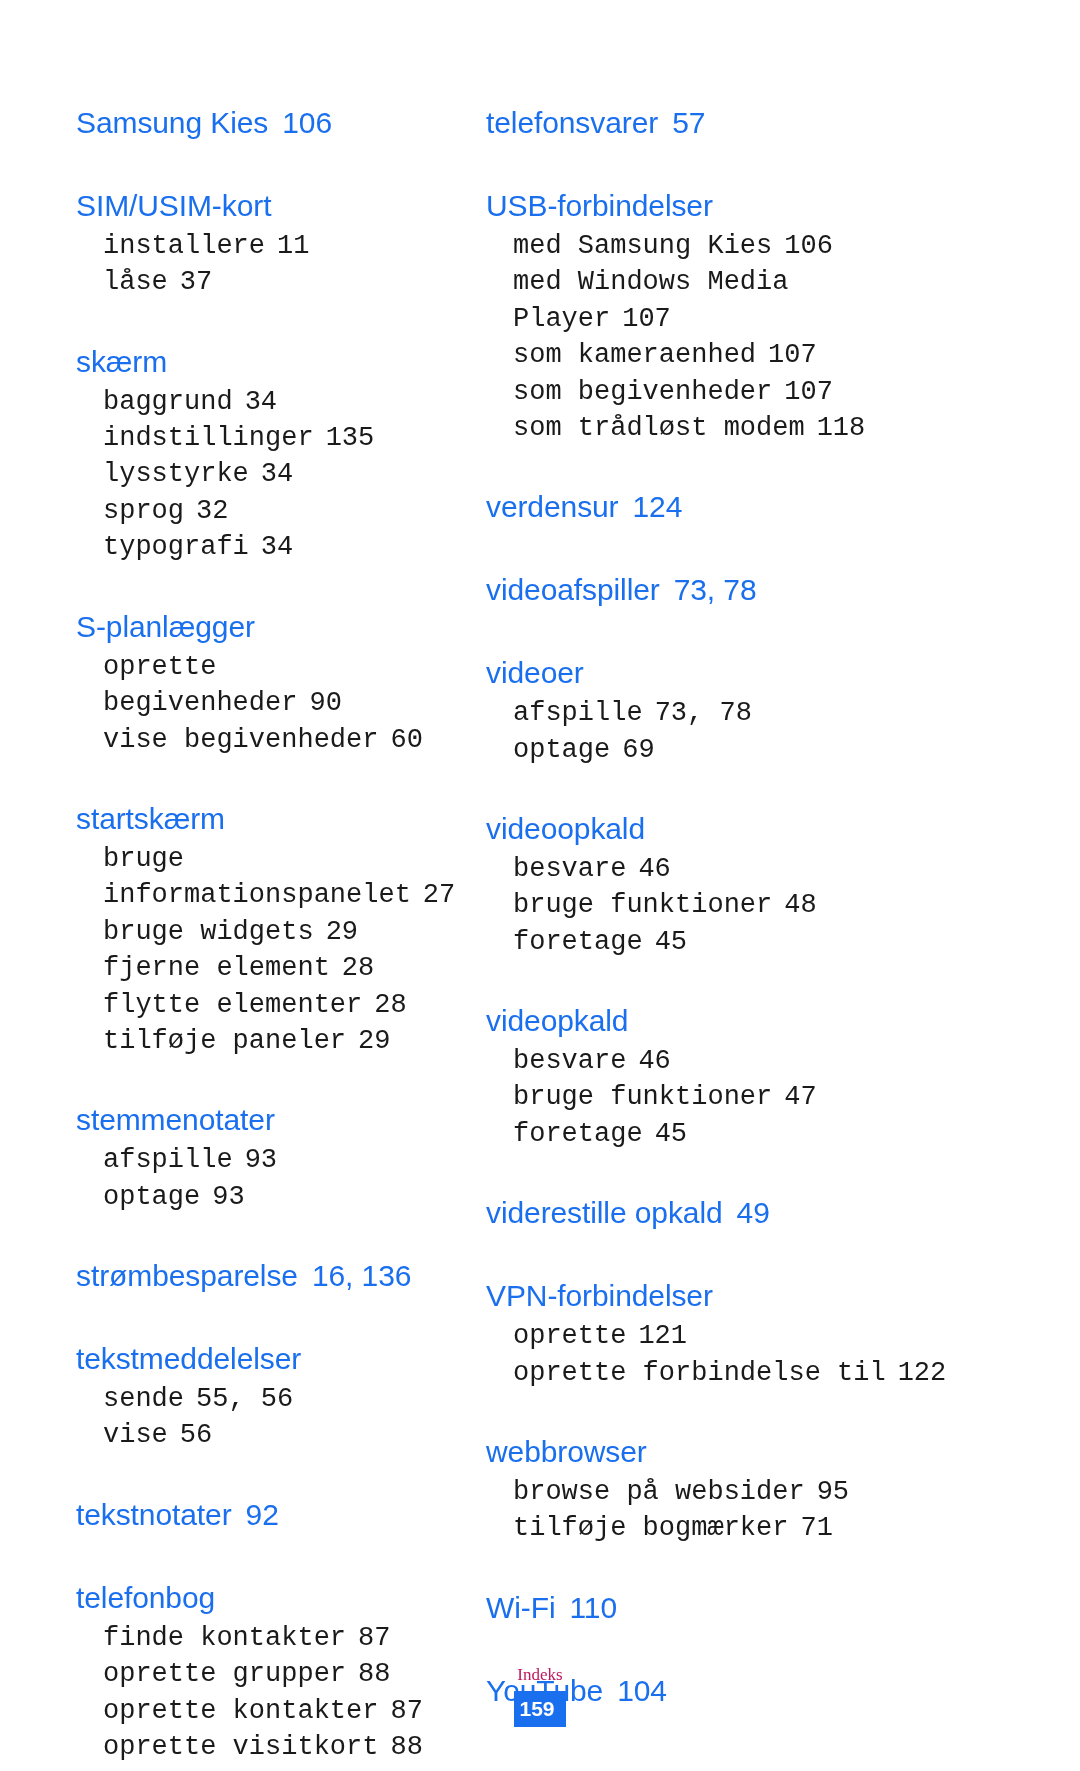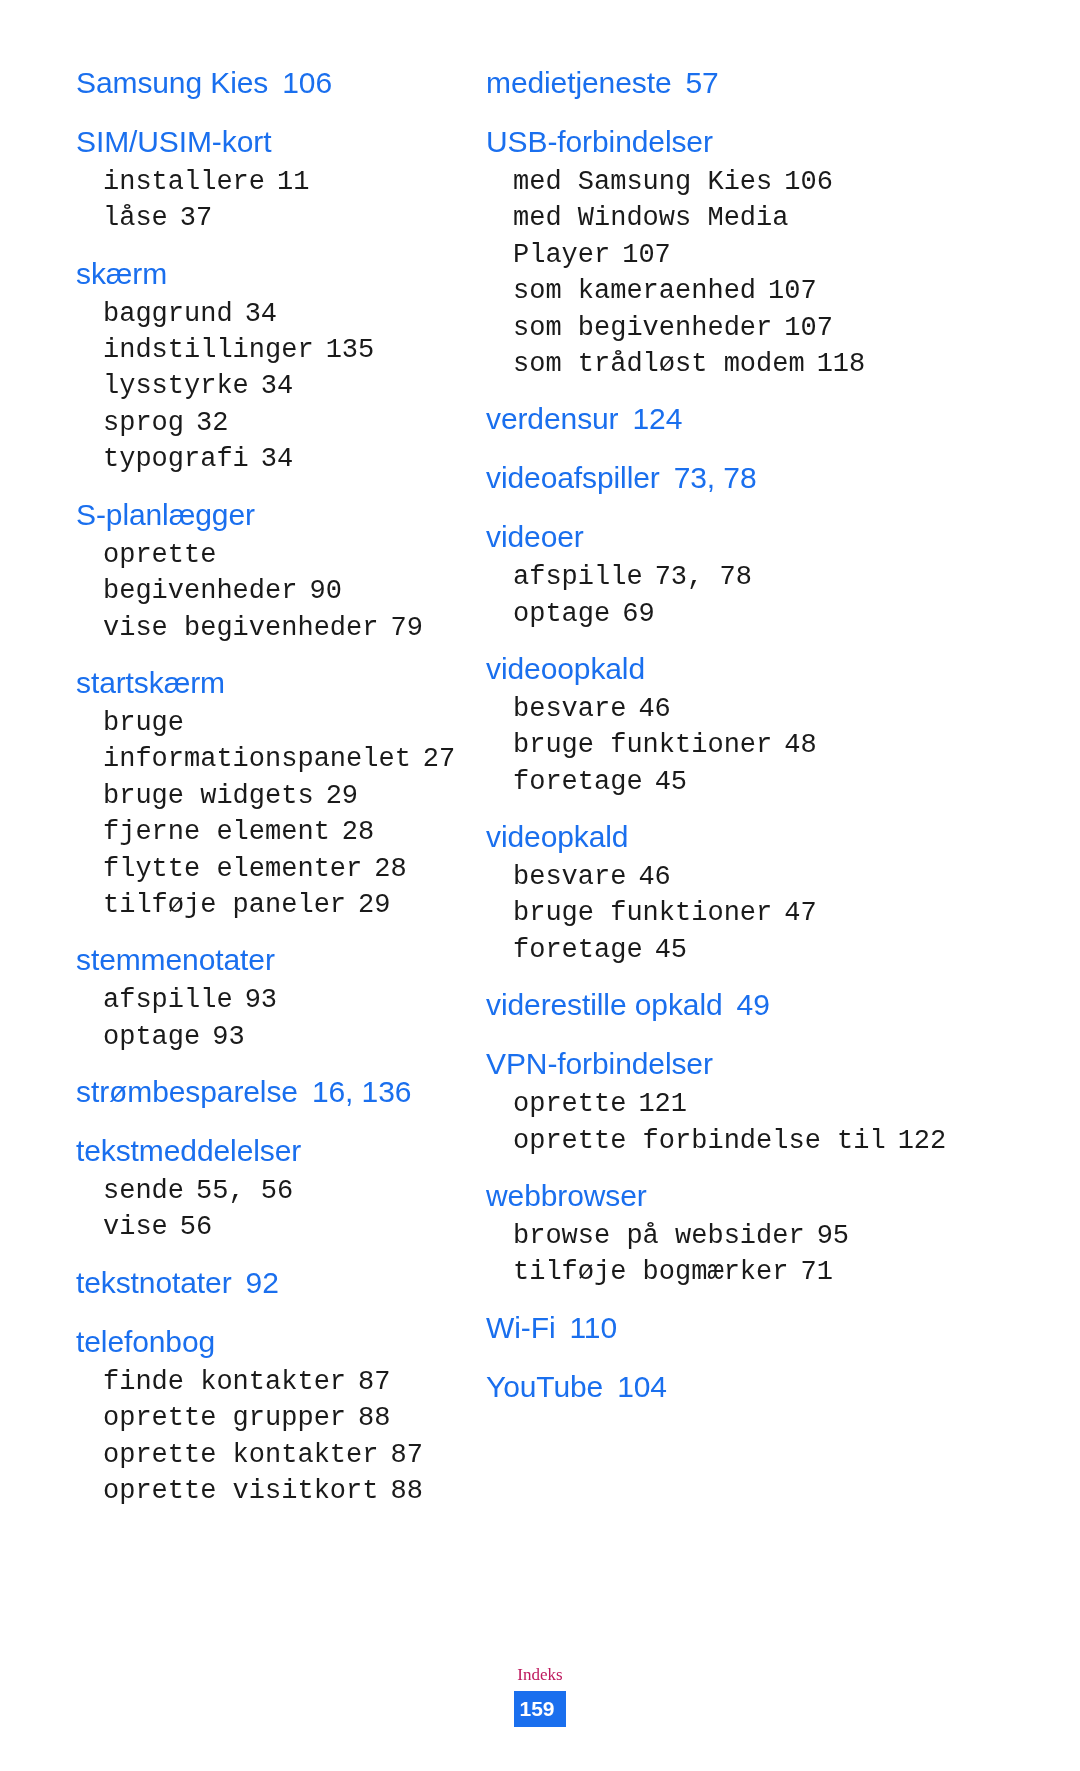--- a/index.html
+++ b/index.html
@@ -44,20 +44,21 @@
     width: 610px;
     padding-left: 16px;
   }
 
   
   .entry {
     margin: 0 0 6px 0;
   }
   .entry.gap {
     margin-bottom: 16px;
+    margin-top: 40px;
   }
 
   .heading {
     color: #1a6fee;
     font-size: 30px;
     line-height: 1.43;
     font-weight: 400;
     white-space: nowrap;
     letter-spacing: -0.1px;
   }
@@ -137,21 +138,21 @@
             <li class="subitem"><span>indstillinger</span><span class="pg">135</span></li>
             <li class="subitem"><span>lysstyrke</span><span class="pg">34</span></li>
             <li class="subitem"><span>sprog</span><span class="pg">32</span></li>
             <li class="subitem"><span>typografi</span><span class="pg">34</span></li>
           </ul>
         </div>
         <div class="entry gap">
           <div class="heading"><span>S-planlægger</span></div>
           <ul class="sublist">
             <li class="subitem"><span>oprette begivenheder</span><span class="pg">90</span></li>
-            <li class="subitem"><span>vise begivenheder</span><span class="pg">79</span></li>
+            <li class="subitem"><span>vise begivenheder</span><span class="pg">60</span></li>
           </ul>
         </div>
         <div class="entry gap">
           <div class="heading"><span>startskærm</span></div>
           <ul class="sublist">
             <li class="subitem wrapped"><span>bruge informationspanelet</span><span class="pg">27</span></li>
             <li class="subitem"><span>bruge widgets</span><span class="pg">29</span></li>
             <li class="subitem"><span>fjerne element</span><span class="pg">28</span></li>
             <li class="subitem"><span>flytte elementer</span><span class="pg">28</span></li>
             <li class="subitem"><span>tilføje paneler</span><span class="pg">29</span></li>
@@ -183,21 +184,21 @@
             <li class="subitem"><span>finde kontakter</span><span class="pg">87</span></li>
             <li class="subitem"><span>oprette grupper</span><span class="pg">88</span></li>
             <li class="subitem"><span>oprette kontakter</span><span class="pg">87</span></li>
             <li class="subitem"><span>oprette visitkort</span><span class="pg">88</span></li>
           </ul>
         </div>
       </div>
 
     <div class="column right" id="col-right">
         <div class="entry gap">
-          <div class="heading"><span>medietjeneste</span><span class="pg">57</span></div>
+          <div class="heading"><span>telefonsvarer</span><span class="pg">57</span></div>
         </div>
         <div class="entry gap">
           <div class="heading"><span>USB-forbindelser</span></div>
           <ul class="sublist">
             <li class="subitem"><span>med Samsung Kies</span><span class="pg">106</span></li>
             <li class="subitem wrapped"><span>med Windows Media Player</span><span class="pg">107</span></li>
             <li class="subitem"><span>som kameraenhed</span><span class="pg">107</span></li>
             <li class="subitem"><span>som begivenheder</span><span class="pg">107</span></li>
             <li class="subitem"><span>som trådløst modem</span><span class="pg">118</span></li>
           </ul>

